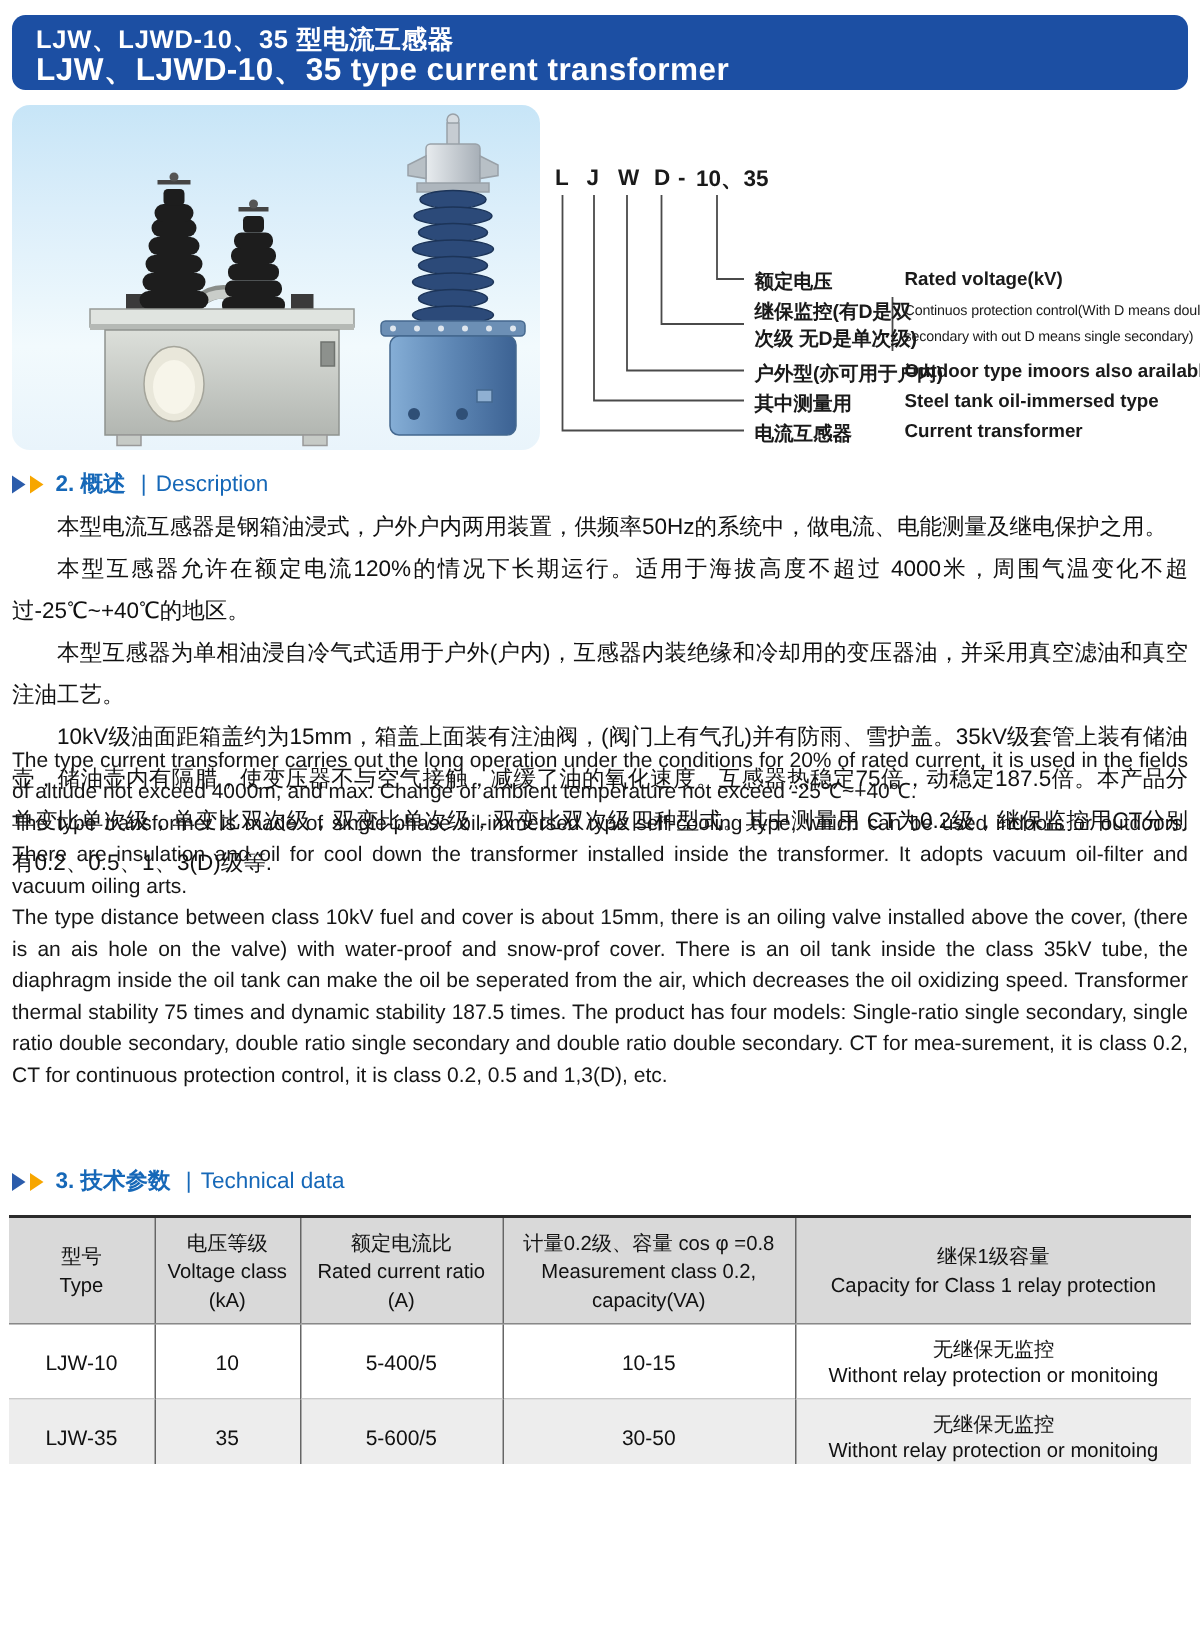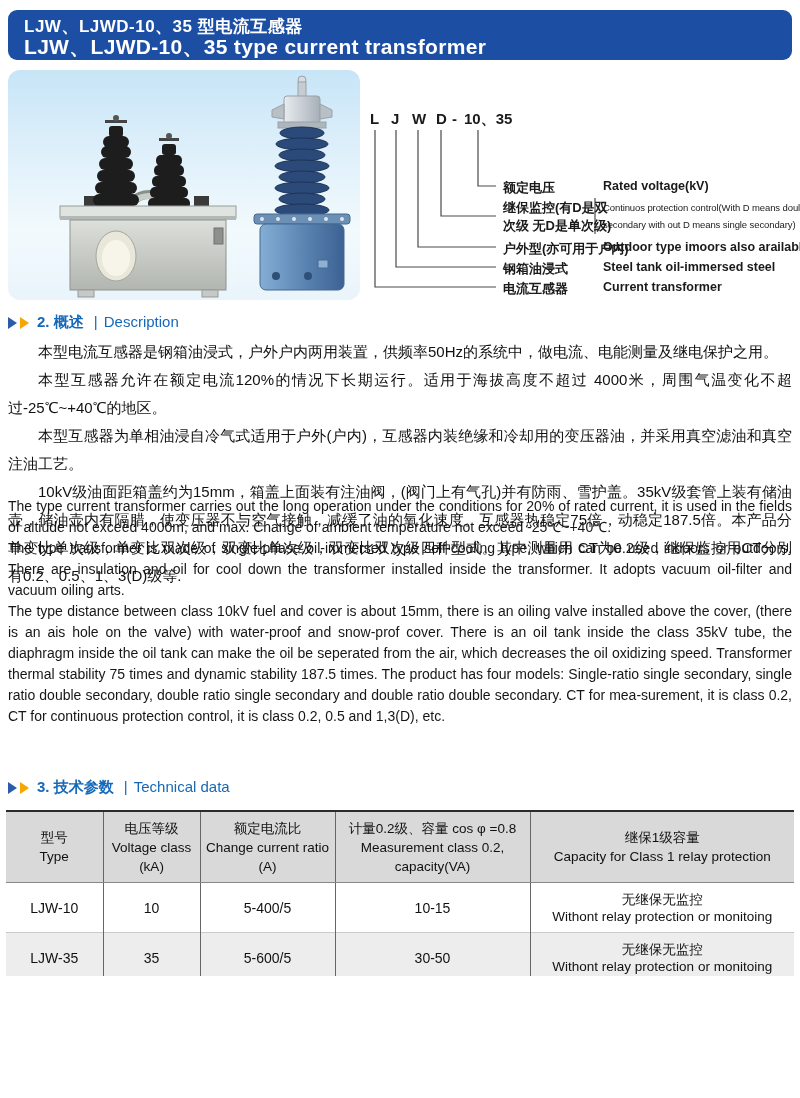--- a/index.html
+++ b/index.html
@@ -181,22 +181,22 @@
     <div class="dlabel en" style="top:105px">Rated voltage(kV)</div>
 
     <div class="dlabel zh" style="top:125px">继保监控(有D是双</div>
     <div class="dlabel zh" style="top:143px">次级 无D是单次级)</div>
     <div class="dlabel en small" style="top:128px">Continuos protection control(With D means doule</div>
     <div class="dlabel en small" style="top:145px">secondary with out D means single secondary)</div>
 
     <div class="dlabel zh" style="top:166px">户外型(亦可用于户内)</div>
     <div class="dlabel en" style="top:166px">Outdoor type imoors also arailable</div>
 
-    <div class="dlabel zh" style="top:186px">钢箱油浸式</div>
-    <div class="dlabel en" style="top:186px">Steel tank oil-immersed steel</div>
+    <div class="dlabel zh" style="top:186px">其中测量用</div>
+    <div class="dlabel en" style="top:186px">Steel tank oil-immersed type</div>
 
     <div class="dlabel zh" style="top:206px">电流互感器</div>
     <div class="dlabel en" style="top:206px">Current transformer</div>
   </div>
 
   <div class="sect-head" style="left:8px;top:313px;">
     <span class="arr"></span>
     <span class="arr orange"></span>
     <span class="txt">
       <span class="num">2.</span>
@@ -242,21 +242,21 @@
           <div>型号</div>
           <div>Type</div>
         </th>
         <th>
           <div>电压等级</div>
           <div>Voltage class</div>
           <div>(kA)</div>
         </th>
         <th>
           <div>额定电流比</div>
-          <div>Change current ratio</div>
+          <div>Rated current ratio</div>
           <div>(A)</div>
         </th>
         <th>
           <div>计量0.2级、容量 cos φ =0.8</div>
           <div>Measurement class 0.2,</div>
           <div>capacity(VA)</div>
         </th>
         <th>
           <div>继保1级容量</div>
           <div>Capacity for Class 1 relay protection</div>

